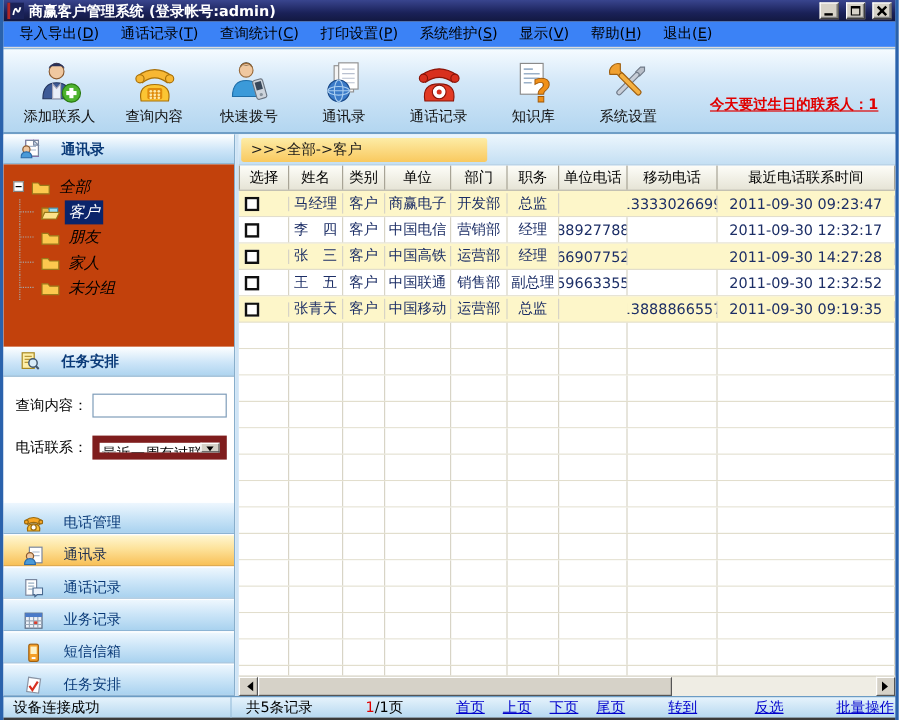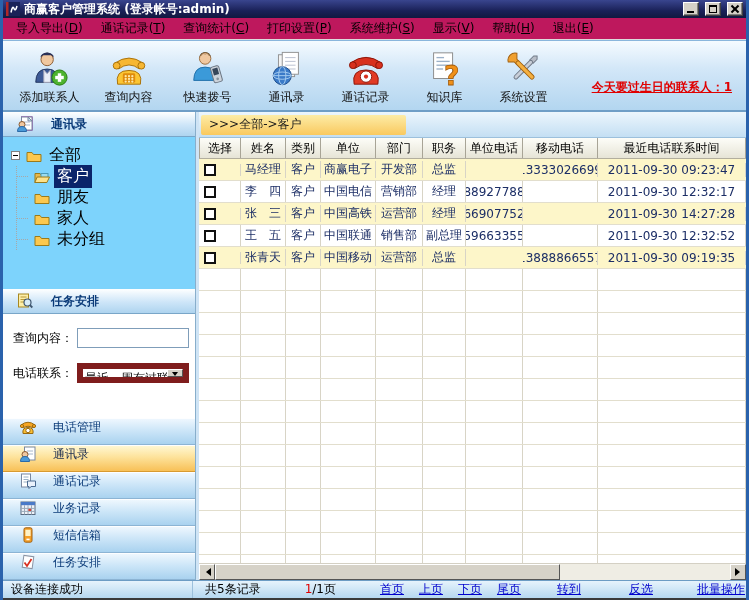--- a/index.html
+++ b/index.html
@@ -7,54 +7,54 @@
 .window{width:749px;height:600px;display:flex;flex-direction:column;border-left:3px solid #2a62ac;border-right:3px solid #2a62ac;background:#cfe4f5;}
 
 .titlebar{flex:0 0 18px;background:linear-gradient(#39458e,#1a2158 60%,#121840);display:flex;align-items:center;padding:0 3px;gap:4px;}
 .title-text{color:#fff;font-weight:bold;font-size:12px;flex:1;white-space:nowrap;line-height:18px;}
 .win-btn{width:16px;height:14px;background:#d6d2c8;border:1px solid #404040;border-top-color:#fff;border-left-color:#fff;box-shadow:inset -1px -1px 0 #808080;margin-left:2px;position:relative;cursor:default;}
 .g-min{position:absolute;left:3px;bottom:2px;width:7px;height:2px;background:#000;}
 .g-max{position:absolute;left:3px;top:2px;width:8px;height:8px;border:1px solid #000;border-top-width:2px;}
 .g-x1,.g-x2{position:absolute;left:2px;top:5px;width:10px;height:2px;background:#000;}
 .g-x1{transform:rotate(45deg);} .g-x2{transform:rotate(-45deg);}
 
-.menubar{flex:0 0 21px;background:#be185d;display:flex;align-items:center;padding-left:4px;font-size:12px;border-bottom:1px solid #dcdcdc;}
+.menubar{flex:0 0 21px;background:#3b82f6;display:flex;align-items:center;padding-left:4px;font-size:12px;border-bottom:1px solid #dcdcdc;}
 .menu-item{padding:2px 9px;white-space:nowrap;color:#000;}
 
 .toolbar{flex:0 0 72px;background:linear-gradient(#f5fbff,#d3e7f8 40%,#b3d6f0);border-top:1px solid #8ab6dc;border-bottom:2px solid #6f9ec6;display:flex;align-items:flex-end;padding:2px 6px 4px 8px;gap:2px;}
 .tool-btn{width:77px;height:62px;display:flex;flex-direction:column;align-items:center;justify-content:flex-end;gap:1px;}
 .tool-btn svg{width:38px;height:38px;display:block;}
 .tool-label{font-size:12px;color:#101010;white-space:nowrap;}
 .notices{margin-left:auto;display:flex;flex-direction:column;gap:7px;padding:0 8px 10px 0;text-align:right;}
 .notice-red{color:#e00000;font-weight:bold;text-decoration:underline;font-size:12px;white-space:nowrap;}
 .notice-dark{color:#14182e;font-weight:bold;text-decoration:underline;font-size:12px;white-space:nowrap;}
 
 .main{flex:1;display:flex;min-height:0;}
 .sidebar{flex:0 0 190px;display:flex;flex-direction:column;border-right:1px solid #88aecb;background:#fff;min-height:0;}
 .panel-header{flex:0 0 25px;background:linear-gradient(#feffff,#cde5f8 55%,#aed4ef);border-bottom:1px solid #79a6c8;display:flex;align-items:center;padding-left:14px;gap:18px;color:#0a3a78;font-weight:bold;font-size:12px;}
 .panel-header .icon svg{width:16px;height:16px;display:block;}
-.tree{flex:1;background:#7dd3fc;padding:8px 0 0 6px;overflow:hidden;font-size:16px;}
+.tree{flex:1;background:#c2410c;padding:8px 0 0 6px;overflow:hidden;font-size:13px;font-style:italic;}
 .tree-row{display:flex;align-items:center;height:21px;gap:4px;}
 .expand{width:9px;height:9px;border:1px solid #808080;background:#fff;position:relative;margin:0 2px;}
 .expand::after{content:'';position:absolute;left:1px;right:1px;top:3px;height:1px;background:#000;}
 .conn{width:14px;height:21px;border-left:1px dotted #a8a8a8;position:relative;margin-left:7px;flex:0 0 14px;}
 .conn::after{content:'';position:absolute;top:10px;left:0;width:11px;border-top:1px dotted #a8a8a8;}
 .tree .icon svg{width:16px;height:14px;display:block;}
 .tree-label{padding:1px 3px;white-space:nowrap;color:#000;}
 .tree-label.selected{background:#0a246a;color:#fff;}
 .query-area{flex:0 0 104px;background:#fff;padding:14px 6px 0 10px;font-size:12px;}
 .q-row{display:flex;align-items:center;margin-bottom:15px;}
 .q-label{width:64px;color:#000;white-space:nowrap;}
 .q-input{width:112px;height:20px;border:1px solid #7f9db9;background:#fff;font-size:12px;padding:0 3px;outline:none;}
 .q-select{width:112px;height:20px;border:6px solid #7f1d1d;background:#fff;display:flex;align-items:stretch;}
 .q-select-text{flex:1;font-size:12px;line-height:18px;padding-left:2px;white-space:nowrap;overflow:hidden;color:#000;}
 .q-select-btn{flex:0 0 16px;background:#d6d2c8;border:1px solid #fff;border-right-color:#555;border-bottom-color:#555;display:flex;align-items:center;justify-content:center;}
 .tri-down{width:0;height:0;border:3.5px solid transparent;border-top:4.5px solid #000;margin-top:4px;}
 .nav{flex:0 0 162px;display:flex;flex-direction:column;}
-.nav-item{flex:1;display:flex;align-items:flex-start;padding-left:17px;gap:17px;background:linear-gradient(#eef7fe,#cde6f8 45%,#a9d2ef);border-top:1px solid #fdfeff;border-bottom:1px solid #8cb4d4;font-size:12px;color:#0a3a78;white-space:nowrap;}
+.nav-item{flex:1;display:flex;align-items:flex-end;padding-left:17px;gap:17px;background:linear-gradient(#eef7fe,#cde6f8 45%,#a9d2ef);border-top:1px solid #fdfeff;border-bottom:1px solid #8cb4d4;font-size:12px;color:#0a3a78;white-space:nowrap;}
 .nav-item.selected{background:linear-gradient(#fff7d2,#fde29a 45%,#f8c057);border-bottom:1px solid #d89a30;color:#203050;}
 .nav-item .icon svg{width:16px;height:16px;display:block;}
 
 .content{flex:1;display:flex;flex-direction:column;min-width:0;background:#fff;border-left:3px solid #cfe4f5;}
 .pathbar{flex:0 0 26px;background:linear-gradient(#ecf6fd,#c4dff3);border-bottom:1px solid #9cc0dc;display:flex;align-items:center;padding-left:2px;}
 .path-chip{width:205px;height:20px;background:linear-gradient(#fdeca6,#f9c95f);border-radius:2px;display:flex;align-items:center;padding-left:8px;font-size:12px;color:#1a1a1a;white-space:nowrap;}
 .thead{flex:0 0 21px;display:flex;background:linear-gradient(#fdfdf8,#e6e4d6);border-bottom:1px solid #b2ae9e;}
 .hc{border-right:1px solid #a8a496;display:flex;align-items:center;justify-content:center;font-size:12px;color:#000;white-space:nowrap;overflow:hidden;}
 .hc:first-child{border-left:1px solid #a8a496;}
 .tbody{flex:1;overflow:hidden;}

